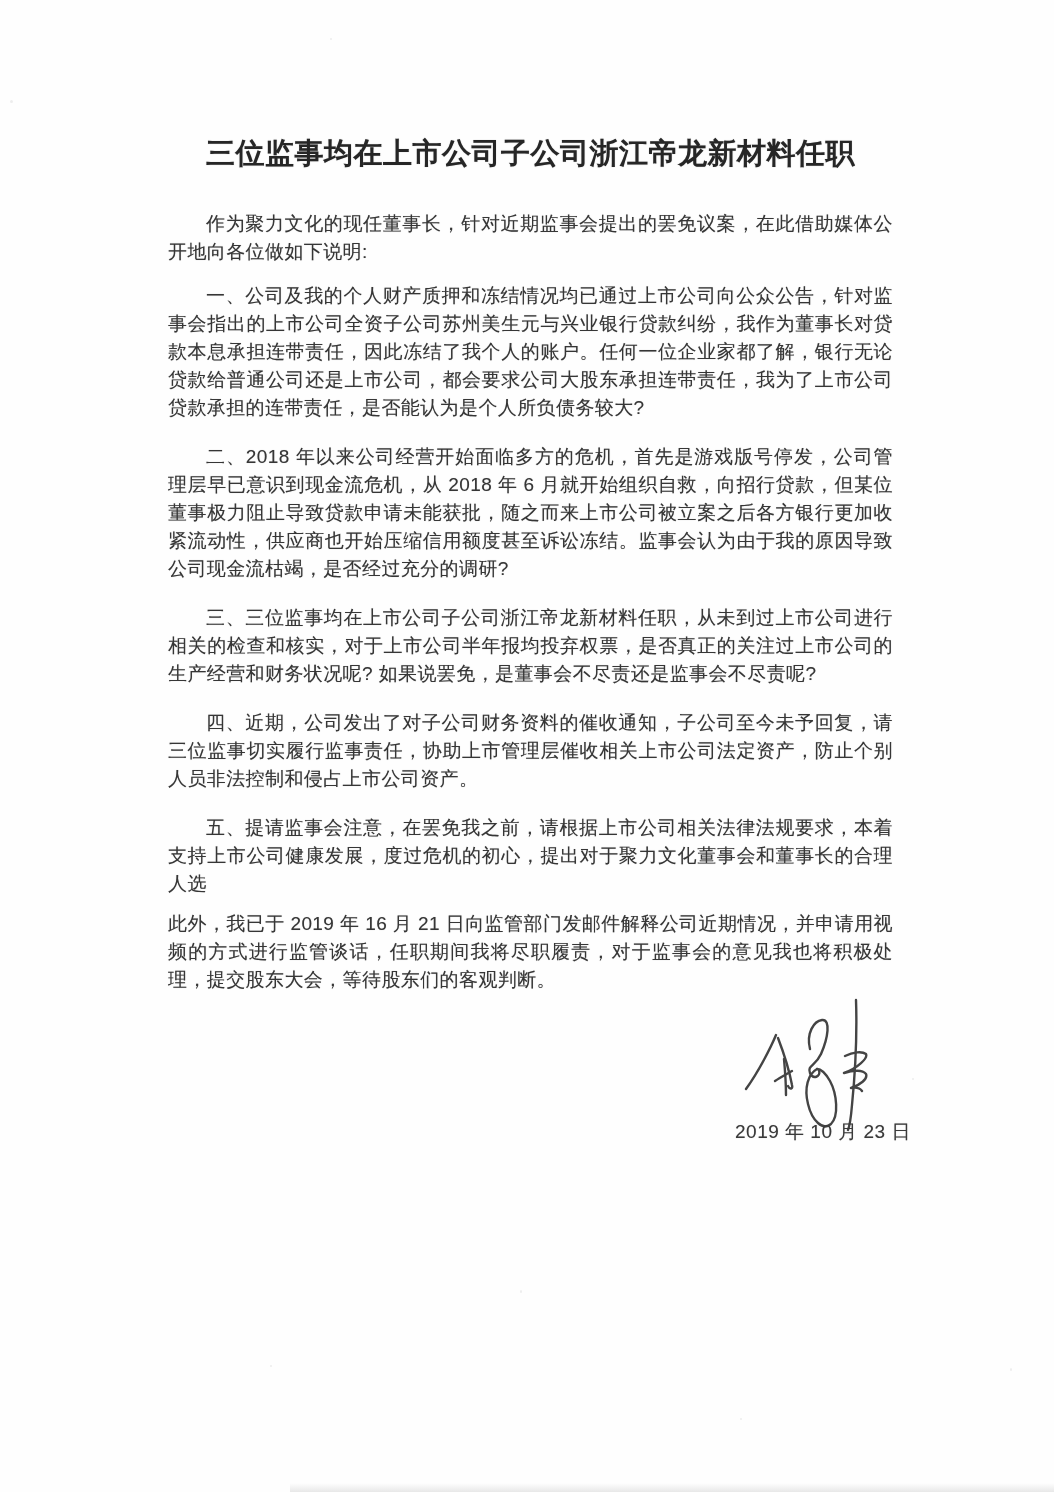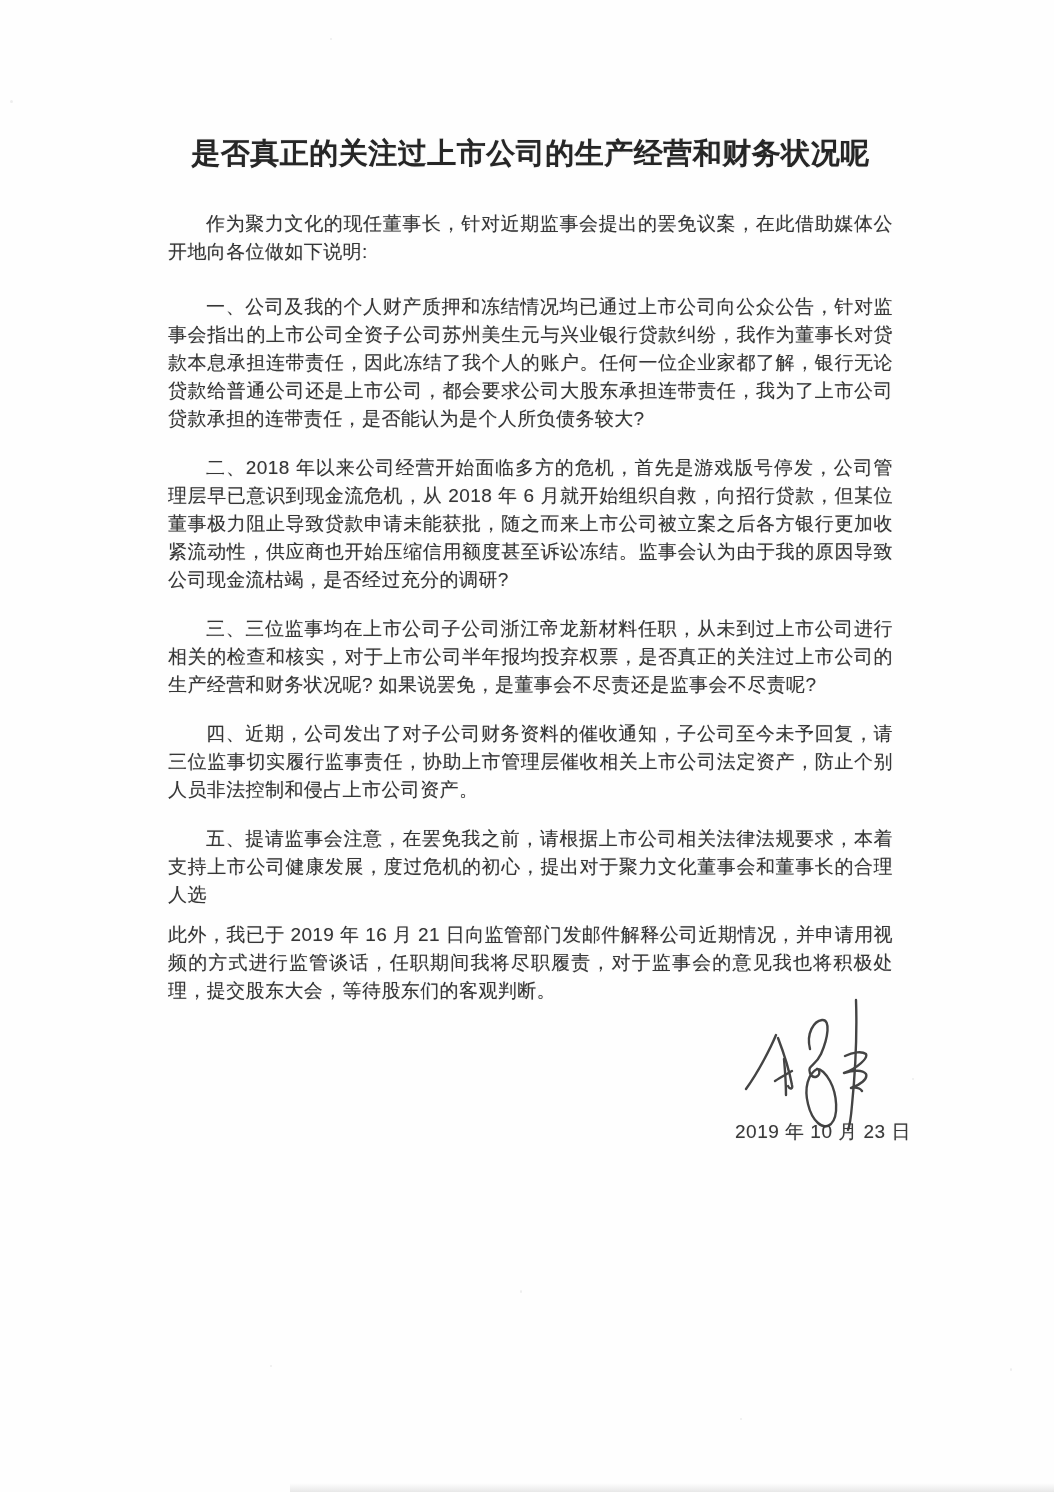--- a/index.html
+++ b/index.html
@@ -36,21 +36,21 @@
     margin: 0 0 21px 0;
     font-size: 19px;
     line-height: 28px;
     letter-spacing: 0.4px;
     text-align: justify;
     text-indent: 2em;
     color: #363636;
     text-shadow: 0 0 0.8px rgba(60,60,60,0.4);
   }
   .para.intro {
-    margin-bottom: 27px;
+    margin-bottom: 16px;
   }
   .para.group-start {
     margin-bottom: 12px;
   }
   .para.no-indent {
     text-indent: 0;
     margin-bottom: 0;
   }
   .signature-svg {
     position: absolute;
@@ -84,21 +84,21 @@
     height: 9px;
     background: linear-gradient(to bottom, rgba(200,200,200,0.0), rgba(190,190,190,0.35));
   }
 </style>
 </head>
 <body>
 
 <div class="page">
 
   <div class="content">
-    <h1 class="doc-title">是否真正的关注过上市公司的生产经营和财务状况呢</h1>
+    <h1 class="doc-title">三位监事均在上市公司子公司浙江帝龙新材料任职</h1>
 
     <p class="para intro">作为聚力文化的现任董事长，针对近期监事会提出的罢免议案，在此借助媒体公开地向各位做如下说明:</p>
 
     <p class="para">一、公司及我的个人财产质押和冻结情况均已通过上市公司向公众公告，针对监事会指出的上市公司全资子公司苏州美生元与兴业银行贷款纠纷，我作为董事长对贷款本息承担连带责任，因此冻结了我个人的账户。任何一位企业家都了解，银行无论贷款给普通公司还是上市公司，都会要求公司大股东承担连带责任，我为了上市公司贷款承担的连带责任，是否能认为是个人所负债务较大?</p>
 
     <p class="para">二、2018 年以来公司经营开始面临多方的危机，首先是游戏版号停发，公司管理层早已意识到现金流危机，从 2018 年 6 月就开始组织自救，向招行贷款，但某位董事极力阻止导致贷款申请未能获批，随之而来上市公司被立案之后各方银行更加收紧流动性，供应商也开始压缩信用额度甚至诉讼冻结。监事会认为由于我的原因导致公司现金流枯竭，是否经过充分的调研?</p>
 
     <p class="para">三、三位监事均在上市公司子公司浙江帝龙新材料任职，从未到过上市公司进行相关的检查和核实，对于上市公司半年报均投弃权票，是否真正的关注过上市公司的生产经营和财务状况呢? 如果说罢免，是董事会不尽责还是监事会不尽责呢?</p>
 
     <p class="para">四、近期，公司发出了对子公司财务资料的催收通知，子公司至今未予回复，请三位监事切实履行监事责任，协助上市管理层催收相关上市公司法定资产，防止个别人员非法控制和侵占上市公司资产。</p>

